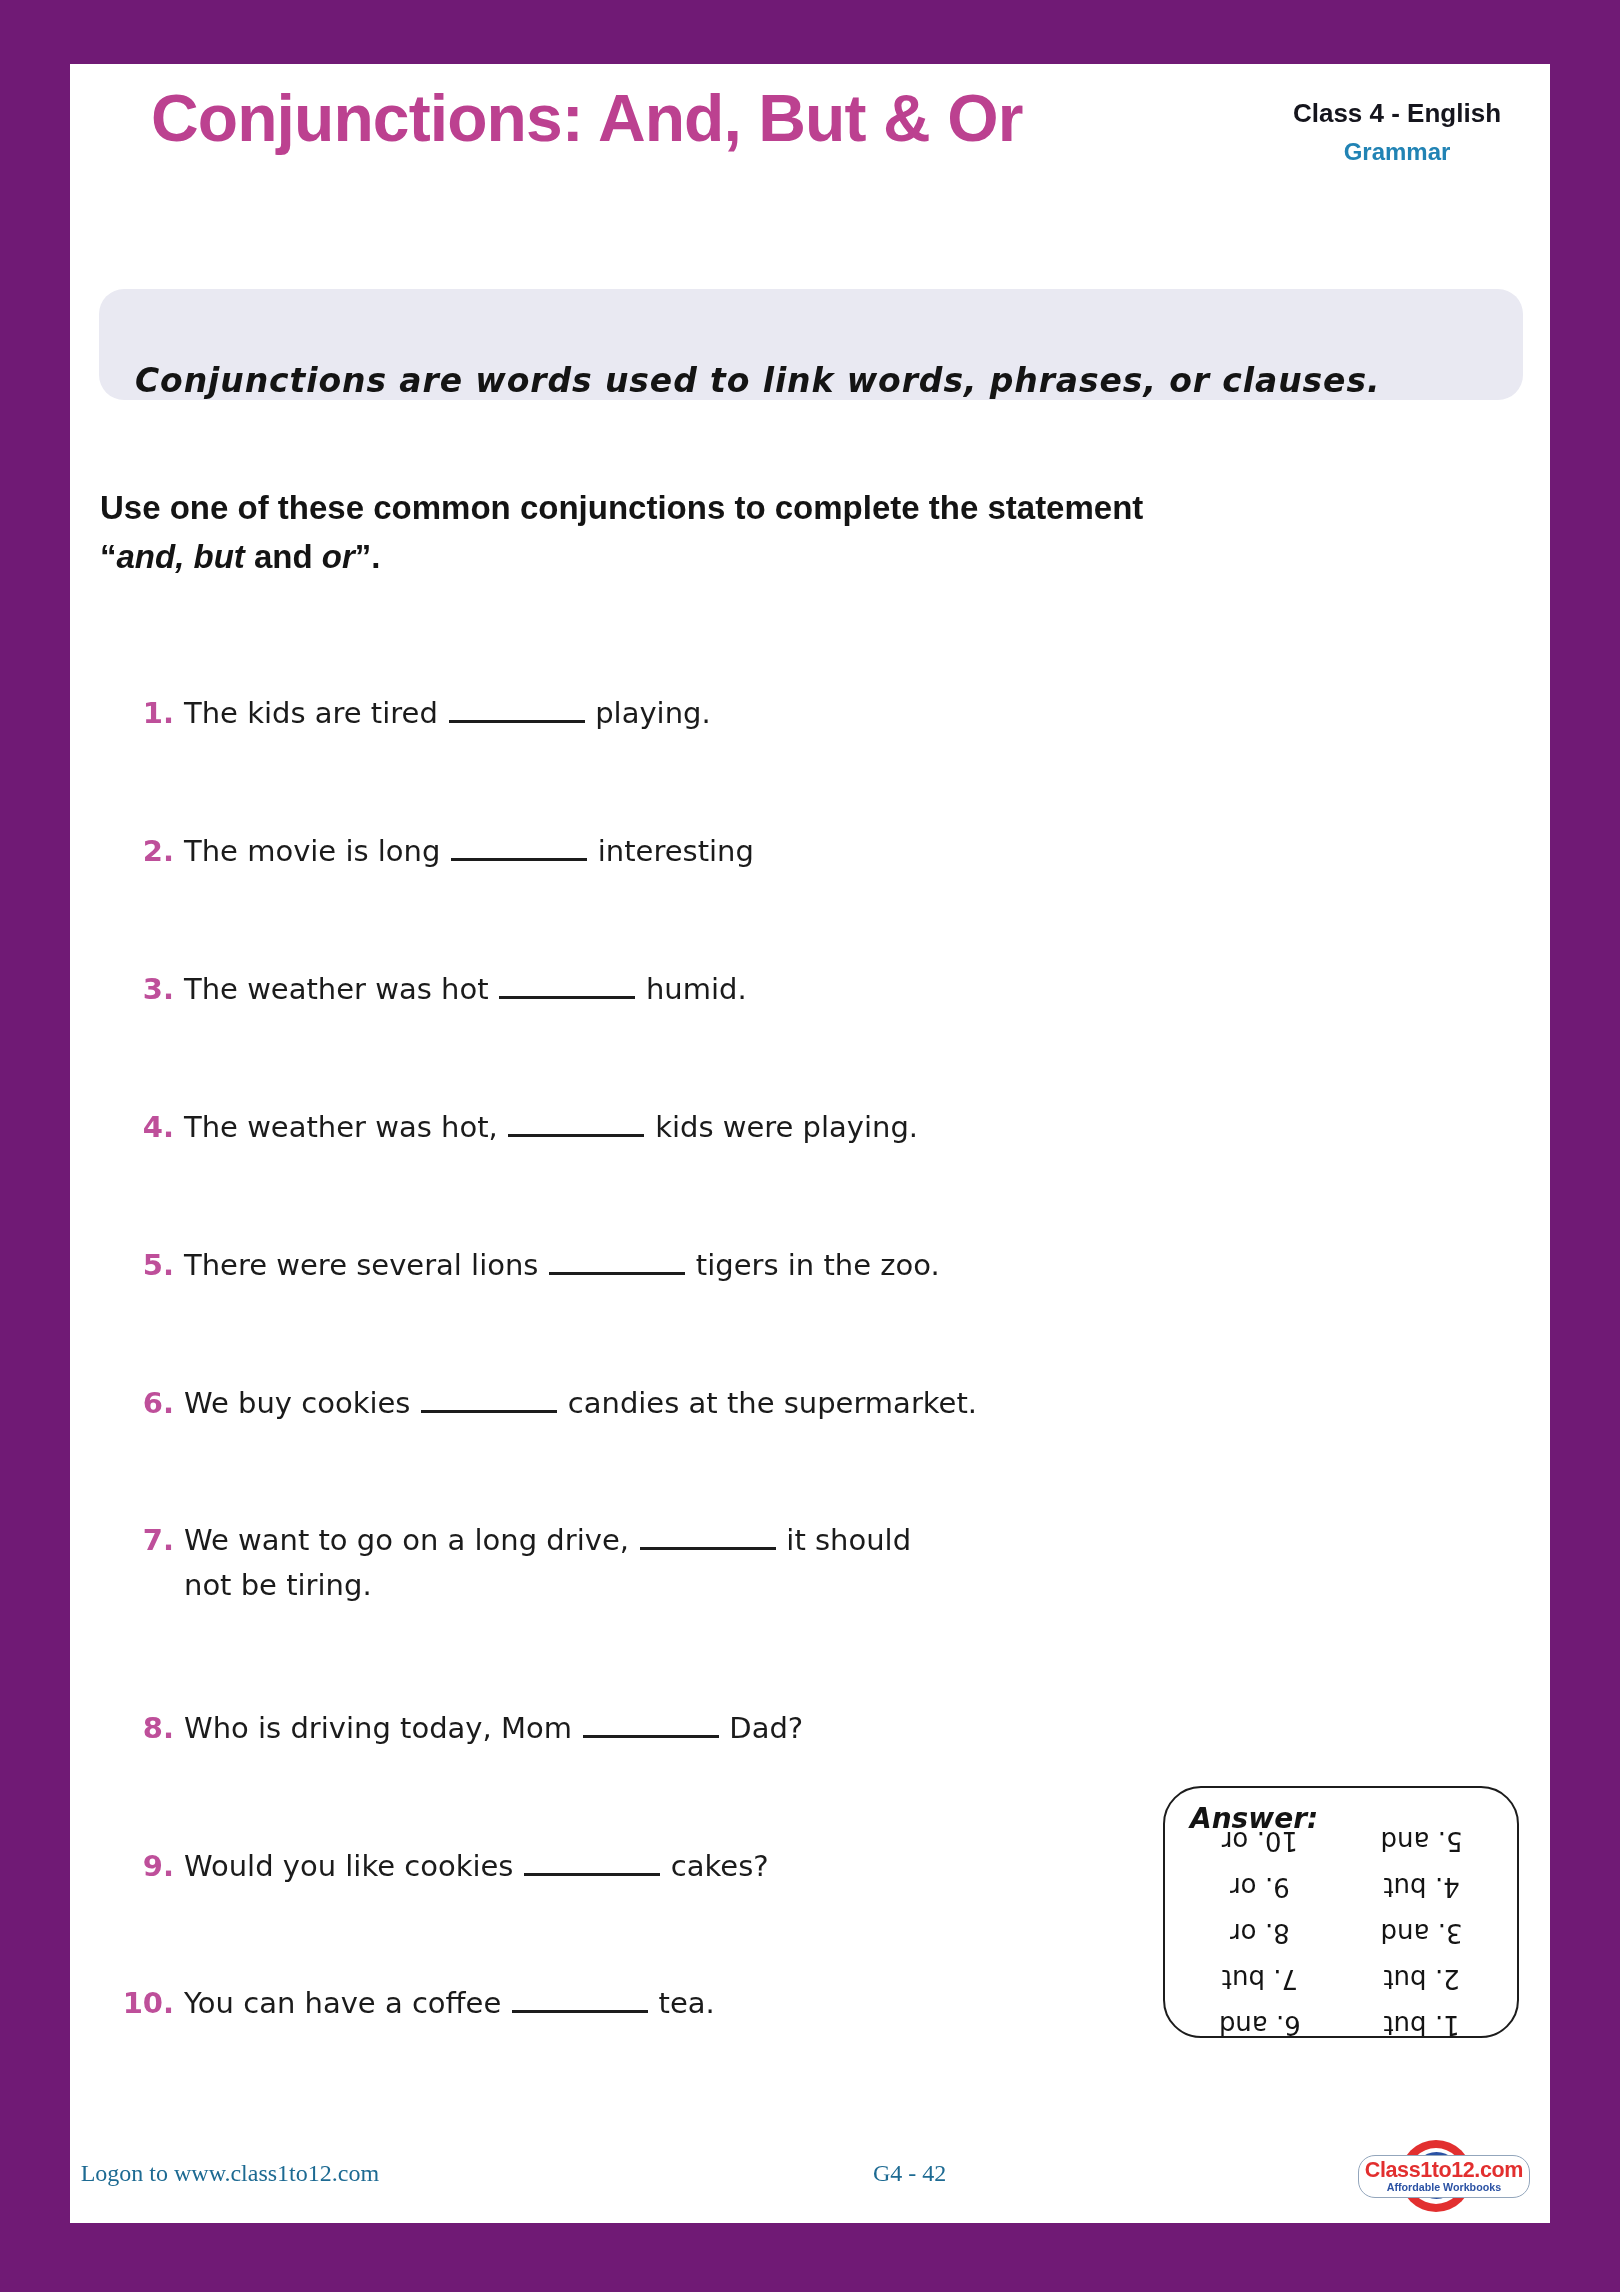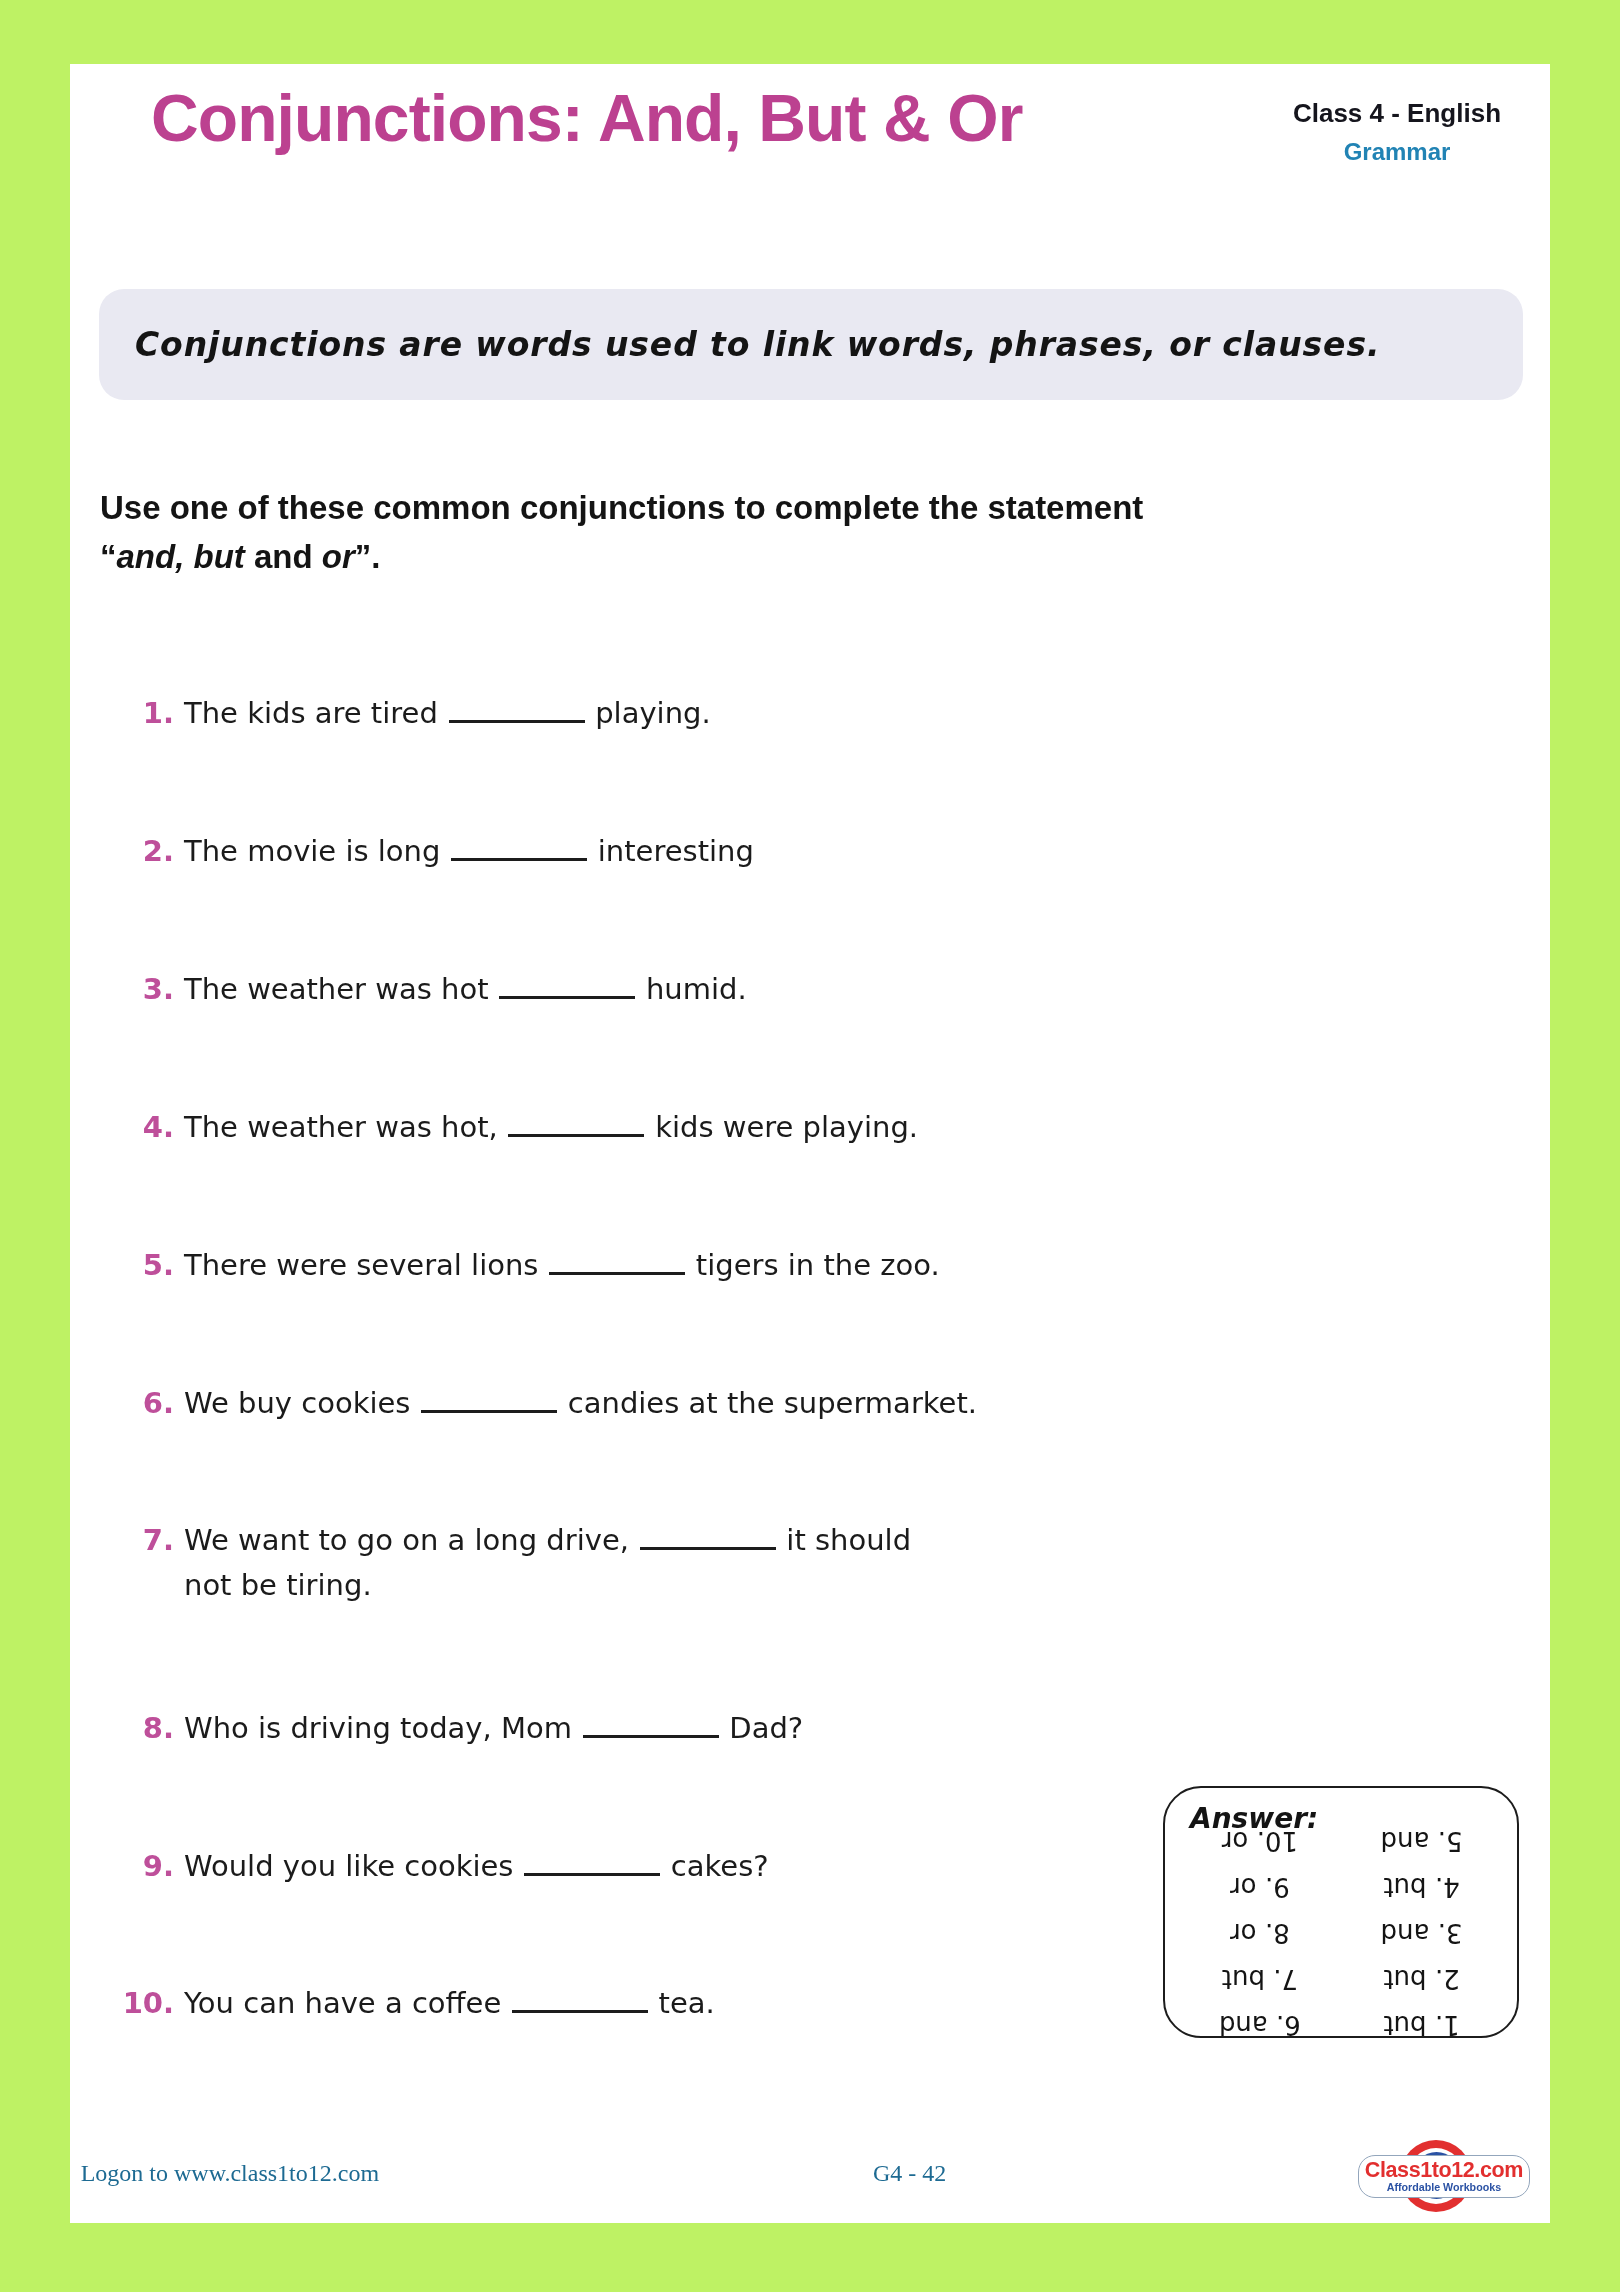--- a/index.html
+++ b/index.html
@@ -3,21 +3,21 @@
 <meta charset="utf-8">
 <style>
   * { margin: 0; padding: 0; box-sizing: border-box; }
   html, body { width: 1620px; height: 2293px; }
   body { font-family: "DejaVu Sans", sans-serif; }
 
   .page {
     position: relative;
     width: 1620px;
     height: 2293px;
-    background: #bef264;
+    background: #701a75;
     overflow: hidden;
   }
   .sheet {
     position: absolute;
     left: 70px; top: 64px;
     width: 1480px; height: 2159px;
     background: #ffffff;
   }
 
   
@@ -52,21 +52,21 @@
   }
 
   
   .definition-box {
     position: absolute;
     left: 29px; top: 225px;
     width: 1424px; height: 111px;
     background: #E9E9F2;
     border-radius: 25px;
     display: flex;
-    align-items: center;
+    align-items: flex-end;
     padding-left: 36px;
   }
   .definition-text {
     font-size: 33px;
     font-weight: bold;
     font-style: italic;
     color: #141414;
     letter-spacing: 0.9px;
   }
 

